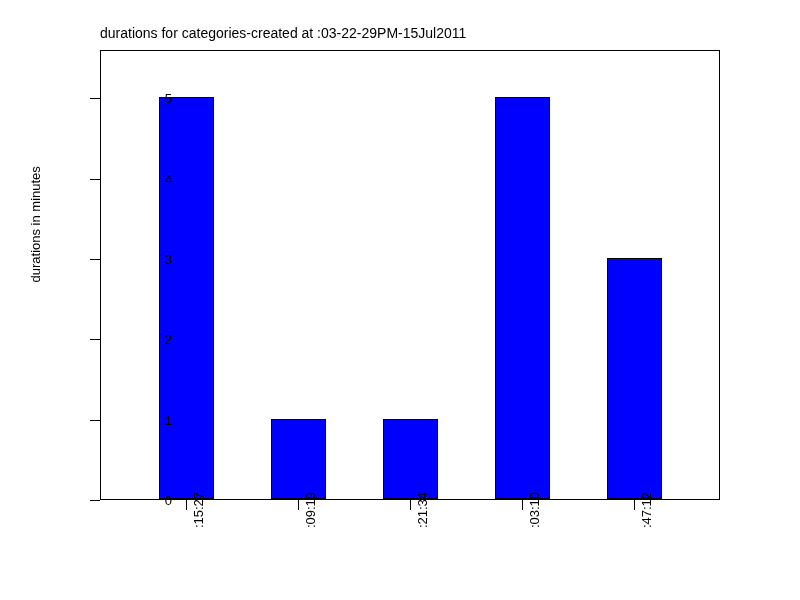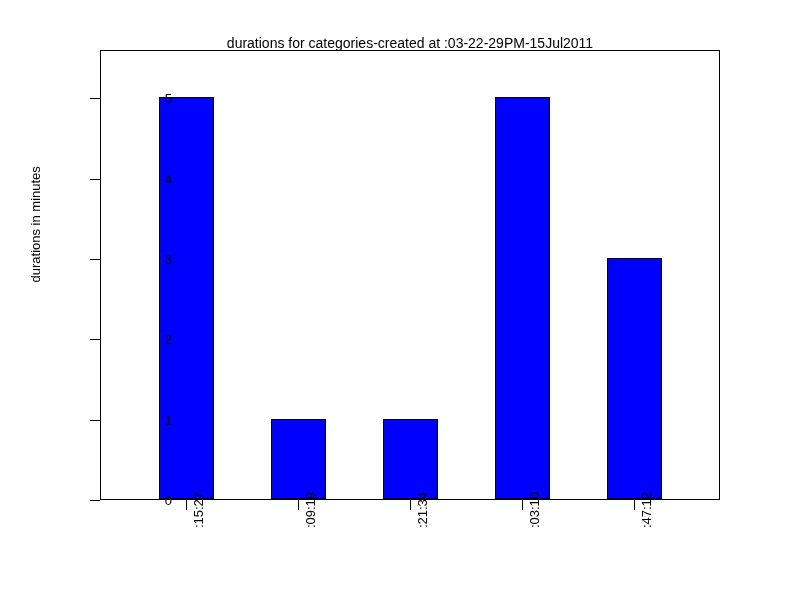--- a/index.html
+++ b/index.html
@@ -22,24 +22,23 @@
       position: absolute;
       left: 0;
       top: 0;
       width: 620px;
       height: 450px;
       border: 1px solid black;
       box-sizing: border-box;
     }
     .title {
       position: absolute;
-      top: 35px;
+      top: 25px;
       left: 100px;
       width: 620px;
-      text-align: center;
       font-size: 14px;
     }
     .ylabel {
       position: absolute;
       left: 35px;
       top: 275px;
       transform: rotate(-90deg);
       transform-origin: left center;
       font-size: 13px;
     }

